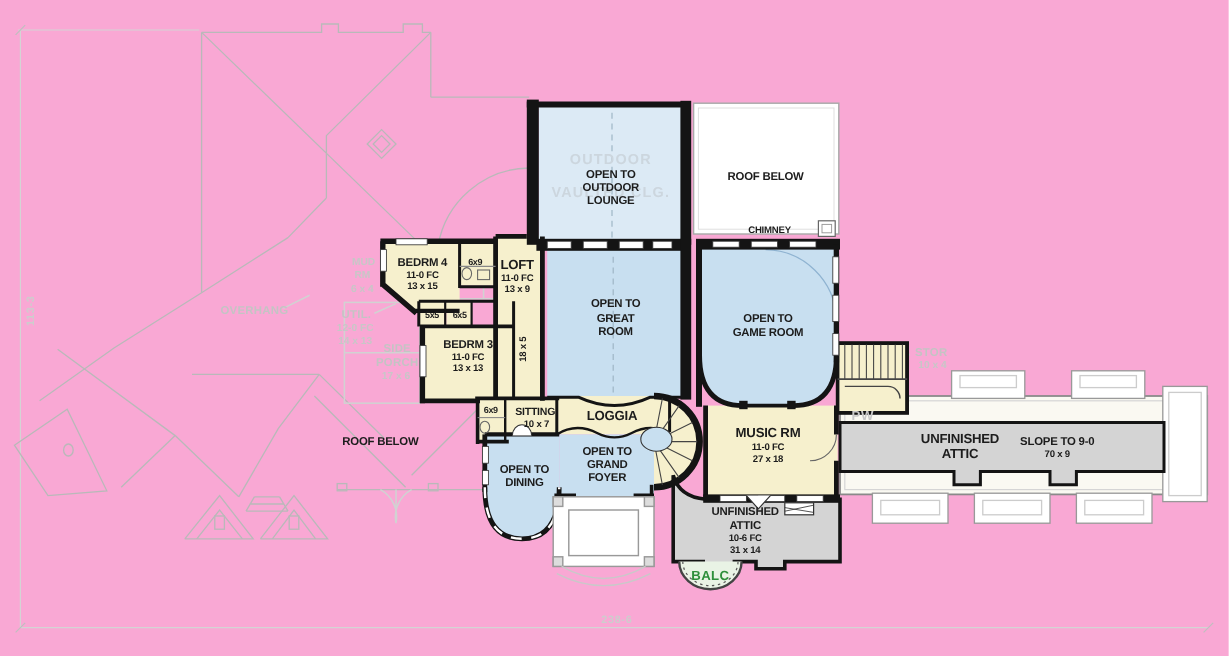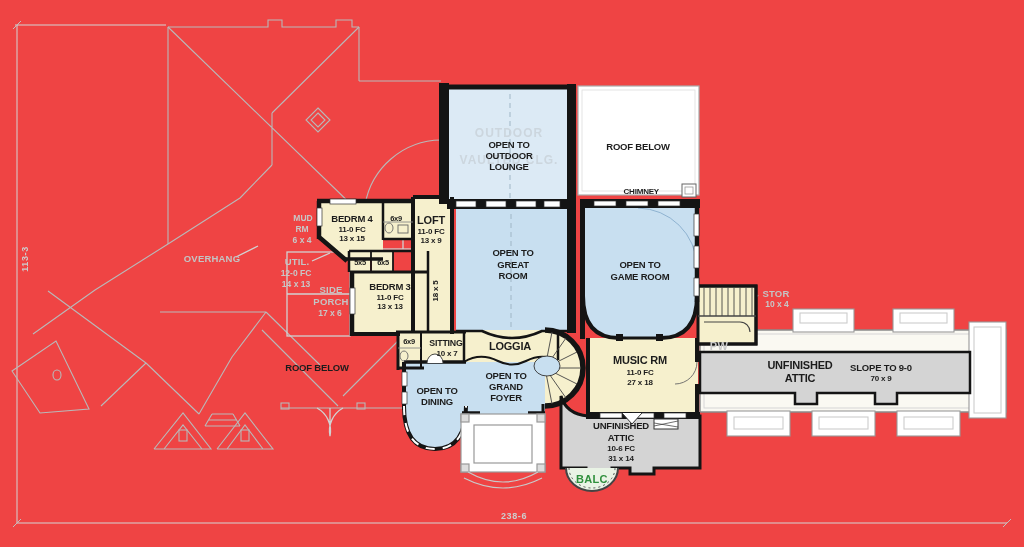--- a/index.html
+++ b/index.html
@@ -1,16 +1,16 @@
 <!DOCTYPE html>
 <html><head>
 <meta charset="utf-8">
 <style>
   html,body{margin:0;padding:0;background:#fff;}
-  #stage{position:relative;width:1024px;height:547px;background:#ef4444;overflow:hidden;}
+  #stage{position:relative;width:1024px;height:547px;background:#f9a8d4;overflow:hidden;}
   svg text{font-family:"Liberation Sans","DejaVu Sans",sans-serif;font-weight:700;}
   .rm{font-size:9.5px;fill:#1c1c1c;text-anchor:middle;letter-spacing:-0.2px;}
   .rm-lg{font-size:11px;fill:#1c1c1c;text-anchor:middle;letter-spacing:-0.2px;}
   .sub{font-size:8px;fill:#1c1c1c;text-anchor:middle;letter-spacing:-0.2px;}
   .tiny{font-size:7.5px;fill:#1c1c1c;text-anchor:middle;letter-spacing:-0.3px;}
   .ghost{font-size:9.5px;fill:#c4c4c4;text-anchor:middle;letter-spacing:0.2px;}
   .ghost-sm{font-size:8.5px;fill:#c7c7c7;text-anchor:middle;}
   .ghost-lg{font-size:11px;fill:#c9c9c9;text-anchor:middle;letter-spacing:0.5px;}
   .wm{font-size:12px;fill:#ccd6de;text-anchor:middle;letter-spacing:1px;}
   .balc{font-size:11px;fill:#2F8F3C;text-anchor:middle;letter-spacing:0.3px;}

